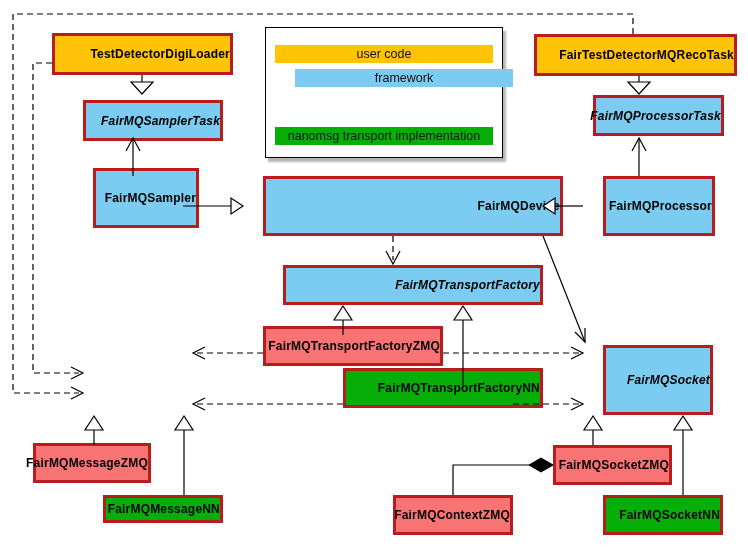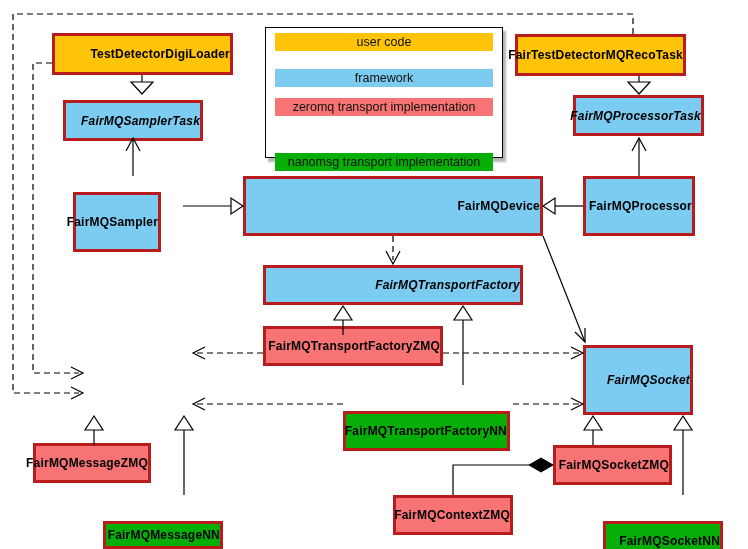--- a/index.html
+++ b/index.html
@@ -4,91 +4,88 @@
 <style>
   html,body{margin:0;padding:0;background:#fff;}
   #canvas{position:relative;width:748px;height:549px;background:var(--c-background,#fff);
           font-family:"Liberation Sans",sans-serif;overflow:hidden;}
   #connectors{position:absolute;left:0;top:0;width:748px;height:549px;pointer-events:none;z-index:5;}
   .node{position:absolute;border:3px solid #b91c1c;box-sizing:border-box;display:flex;
         align-items:center;justify-content:flex-end;z-index:2;padding-left:25px;}
   .node span{font-weight:bold;font-size:12px;color:#000;white-space:nowrap;letter-spacing:.2px;}
   .node.abstract span{font-style:italic;}
   .cat-user{background:var(--c-user_code,#ffc408);}
-  .cat-fw{background:var(--c-framework,#7ccbf1);}
+  .cat-fw{background:var(--c-framework,#7ccbf1);margin-left:20px;}
   .cat-zmq{background:var(--c-zeromq,#f87474);}
-  .cat-nn{background:var(--c-nanomsg,#07ae07);margin-top:26px;}
+  .cat-nn{background:var(--c-nanomsg,#07ae07);}
   #legend{position:absolute;left:265px;top:27px;width:238px;height:131px;border:1.5px solid #000;
           background:#fff;box-sizing:border-box;z-index:3;box-shadow:3px 4px 2px #b5b5b5;}
   .legend-strip{position:absolute;left:9px;width:218px;height:18px;display:flex;
                 align-items:center;justify-content:center;}
   .legend-strip span{font-size:12.5px;color:#111;white-space:nowrap;}
-  .ls-0{top:5px;}.ls-1{top:41px;}.ls-2{top:70px;}.ls-3{top:99px;}
+  .ls-0{top:17px;}.ls-1{top:41px;}.ls-2{top:70px;}.ls-3{top:99px;}
   .edge{stroke:#000;stroke-width:1.2;fill:none;}
   .edge.dashed{stroke-dasharray:6,4;}
   .tri{fill:#fff;stroke:#000;stroke-width:1.2;}
   .diamond{fill:#000;stroke:#000;}
 </style>
 </head>
 <body>
 
 <div id="canvas">
 
   <div id="legend">
     <div class="legend-strip ls-0 cat-user">
       <span>user code</span>
     </div>
     <div class="legend-strip ls-1 cat-fw">
       <span>framework</span>
     </div>
-    <div class="legend-strip ls-2 cat-zmq">
-      <span>zeromq transport implementation</span>
-    </div>
     <div class="legend-strip ls-3 cat-nn">
       <span>nanomsg transport implementation</span>
     </div>
   </div>
 
   <div class="node cat-user" style="left:52px;top:33px;width:181px;height:42px">
     <span>TestDetectorDigiLoader</span>
     </div>
 
   <div class="node cat-fw abstract" style="left:63px;top:100px;width:140px;height:41px">
     <span>FairMQSamplerTask</span>
     </div>
 
-  <div class="node cat-fw" style="left:73px;top:192px;width:88px;height:60px">
+  <div class="node cat-fw" style="left:73px;top:168px;width:106px;height:60px">
     <span>FairMQSampler</span>
     </div>
 
   <div class="node cat-fw" style="left:243px;top:176px;width:300px;height:60px">
     <span>FairMQDevice</span>
     </div>
 
   <div class="node cat-fw" style="left:583px;top:176px;width:112px;height:60px">
     <span>FairMQProcessor</span>
     </div>
 
   <div class="node cat-fw abstract" style="left:573px;top:95px;width:131px;height:41px">
     <span>FairMQProcessorTask</span>
     </div>
 
-  <div class="node cat-user" style="left:515px;top:34px;width:171px;height:42px">
+  <div class="node cat-user" style="left:534px;top:34px;width:203px;height:42px">
     <span>FairTestDetectorMQRecoTask</span>
     </div>
 
   <div class="node cat-fw abstract" style="left:263px;top:265px;width:260px;height:40px">
     <span>FairMQTransportFactory</span>
     </div>
 
   <div class="node cat-zmq" style="left:263px;top:326px;width:180px;height:40px">
     <span>FairMQTransportFactoryZMQ</span>
     </div>
 
-  <div class="node cat-nn" style="left:343px;top:385px;width:167px;height:40px">
+  <div class="node cat-nn" style="left:343px;top:368px;width:200px;height:40px">
     <span>FairMQTransportFactoryNN</span>
     </div>
 
 
   <div class="node cat-fw abstract" style="left:583px;top:345px;width:110px;height:70px">
     <span>FairMQSocket</span>
     </div>
 
   <div class="node cat-zmq" style="left:33px;top:443px;width:118px;height:40px">
     <span>FairMQMessageZMQ</span>

